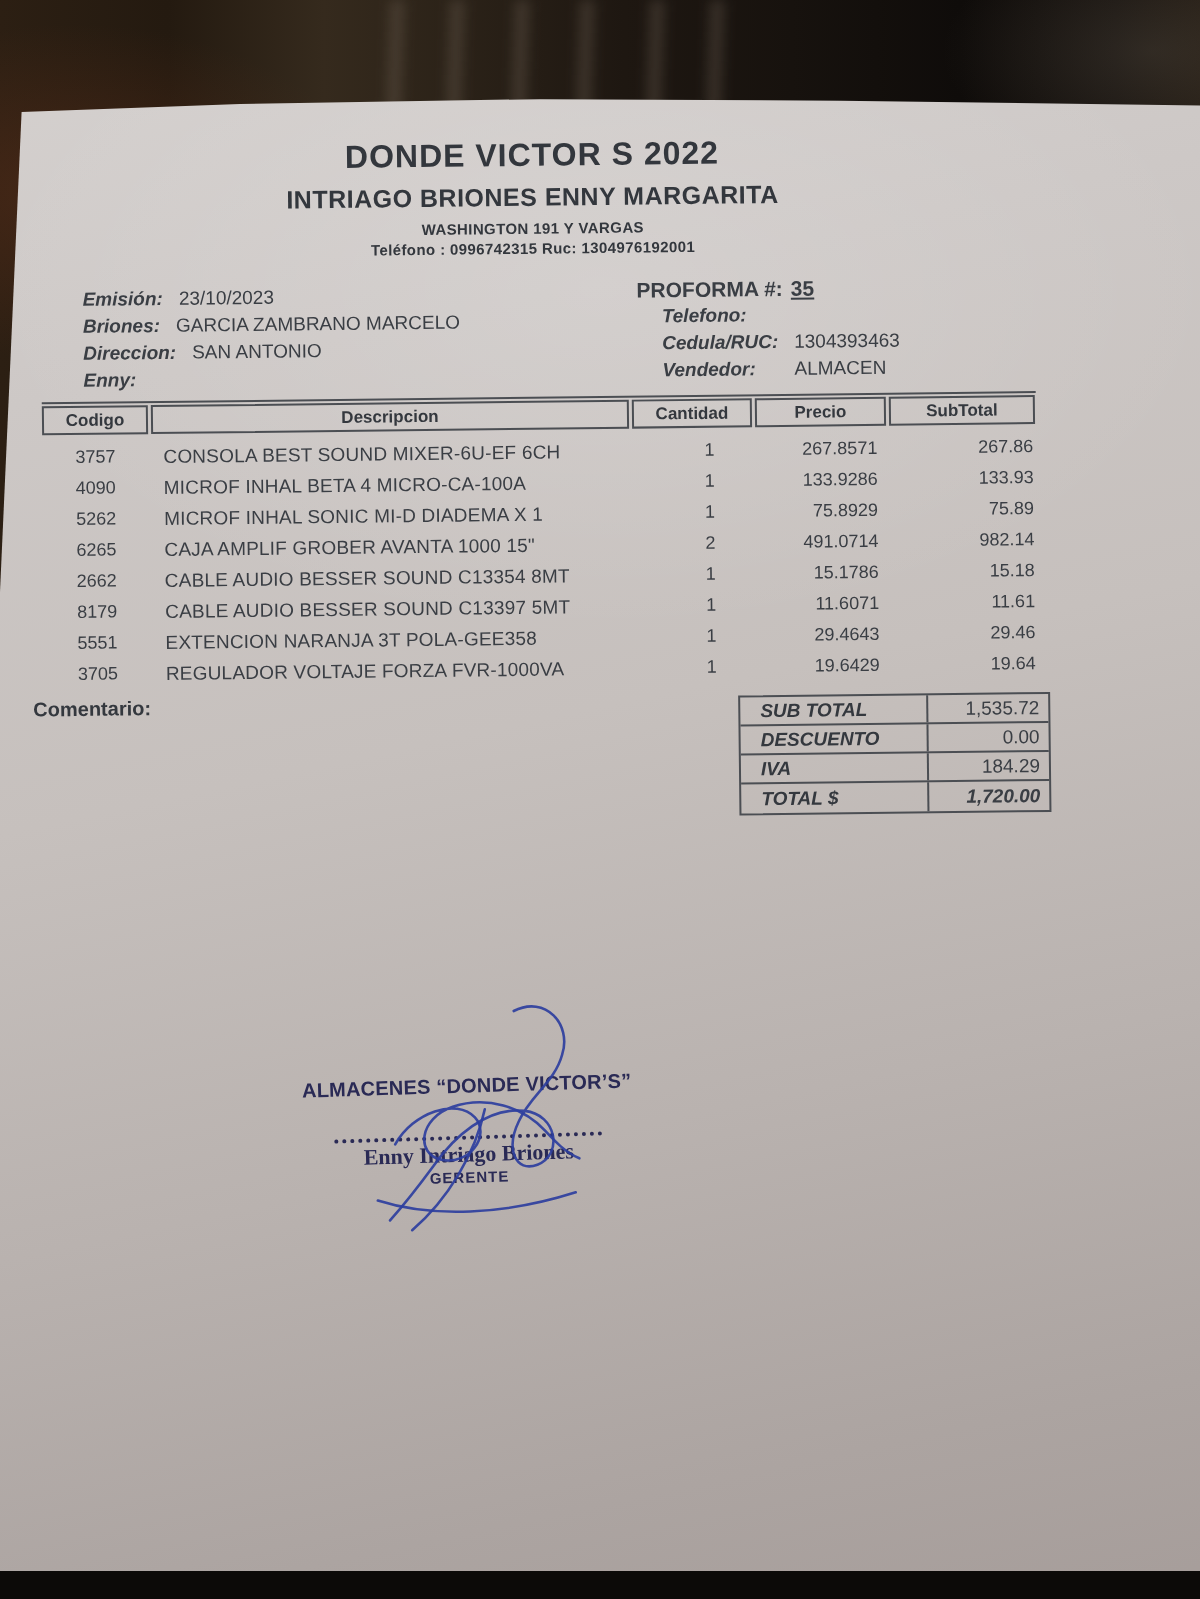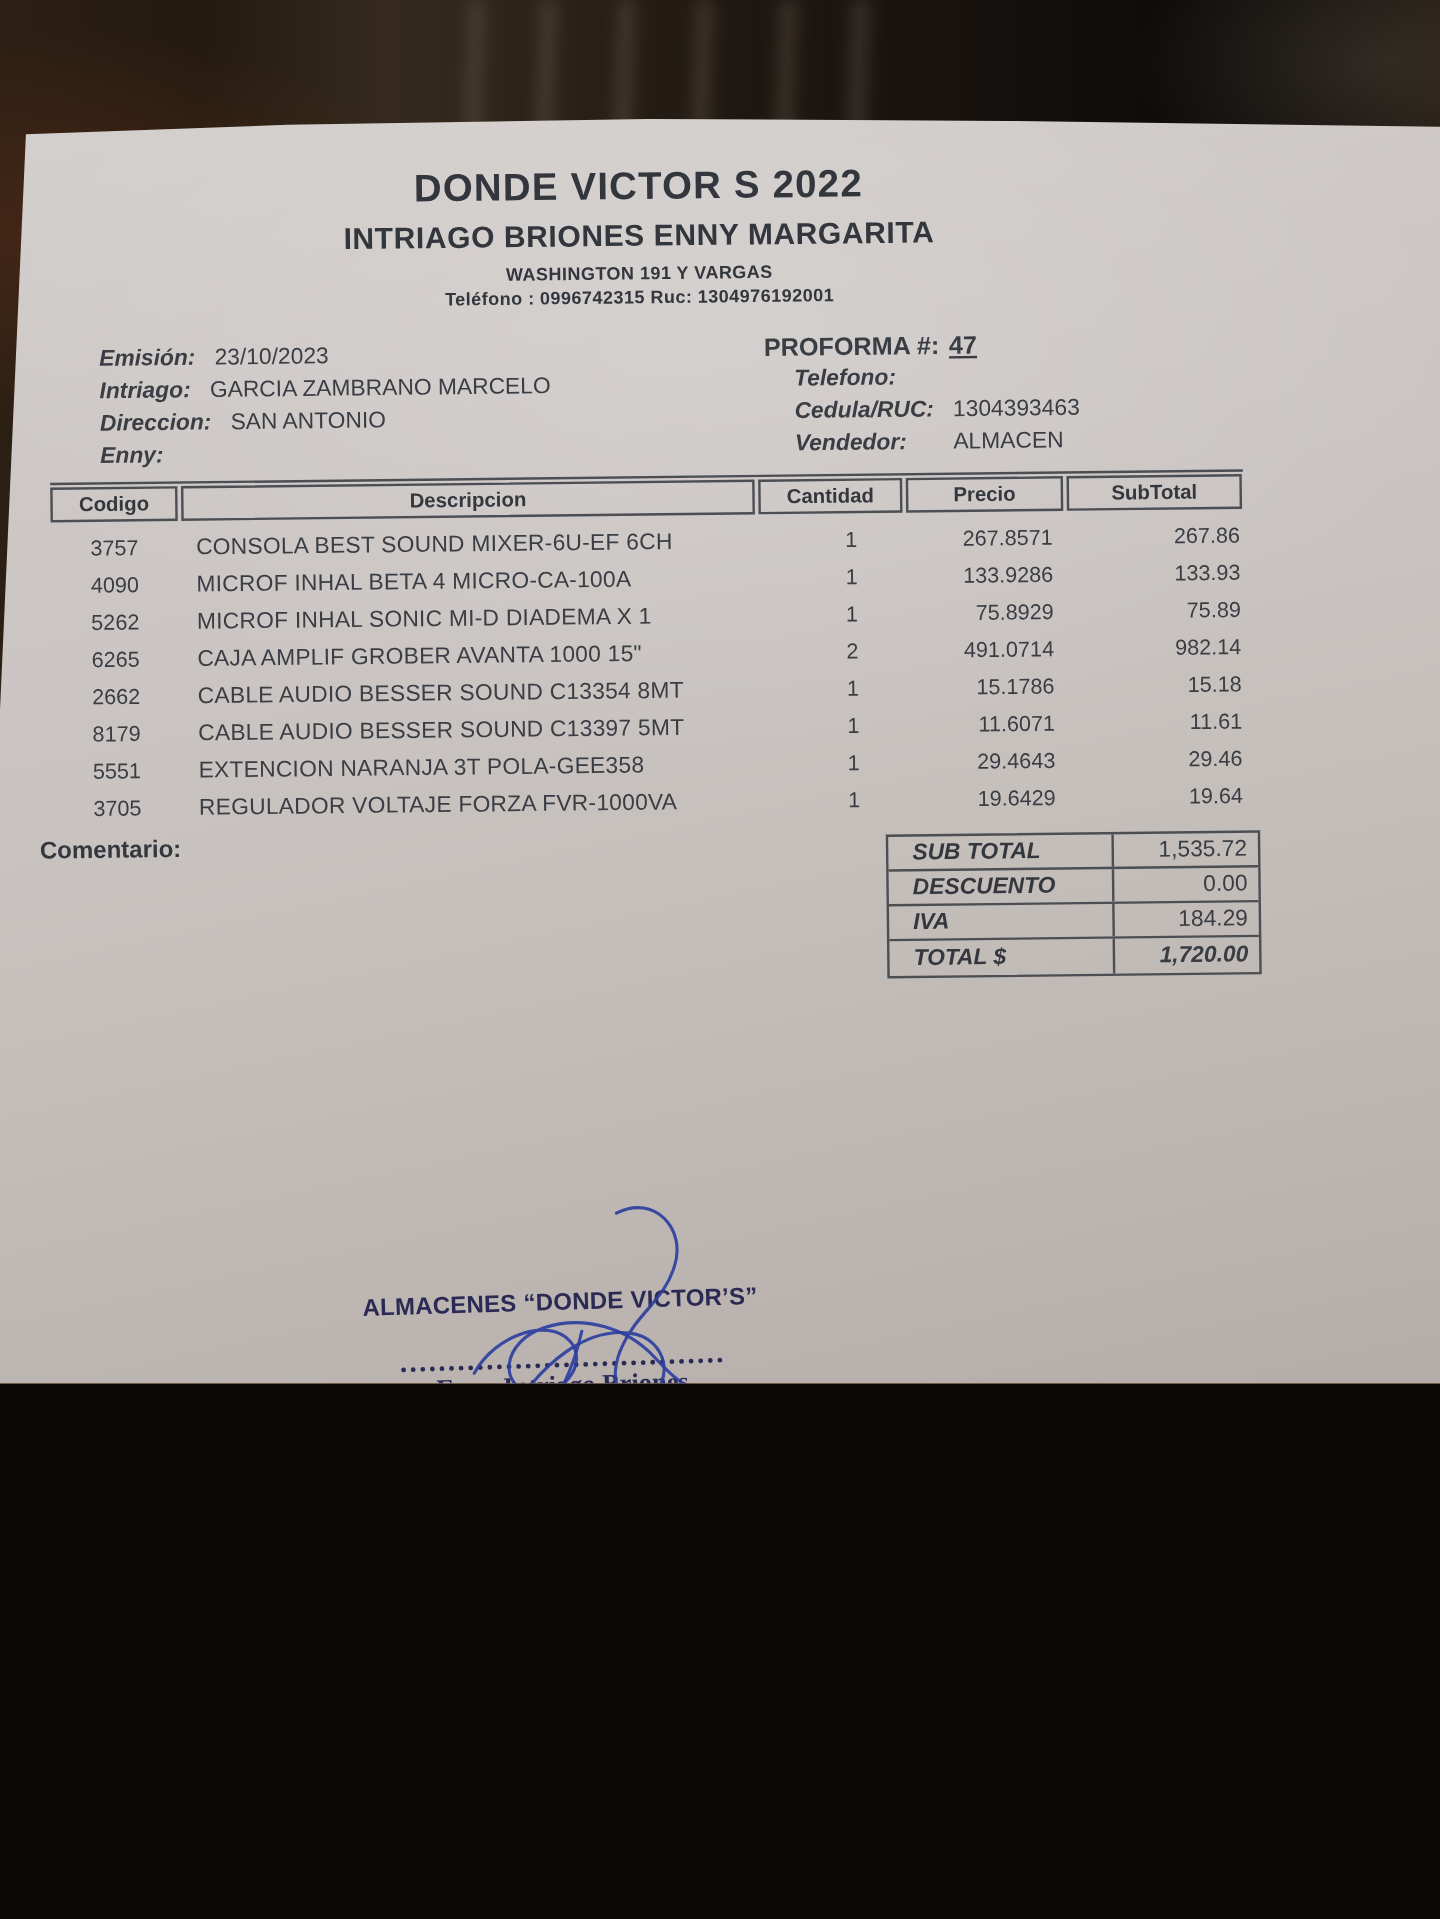--- a/index.html
+++ b/index.html
@@ -1,20 +1,20 @@
 <!DOCTYPE html>
 <html><head>
 <meta charset="utf-8">
 <style>
   * { margin:0; padding:0; box-sizing:border-box; }
   body { background:#0c0a08; font-family:"Liberation Sans", sans-serif; }
 
   .canvas {
-    position:relative; width:1200px; height:1153px; overflow:hidden;
-    background:#fdba74;
+    position:relative; width:1200px; height:1571px; overflow:hidden;
+    background:#f0abfc;
   }
 
   
   .bg {
     position:absolute; left:0; top:0; width:1200px; height:640px;
     background:
       radial-gradient(ellipse 420px 240px at 6% 30%, rgba(96,48,26,.50), transparent 70%),
       radial-gradient(ellipse 300px 160px at 96% 8%, rgba(120,112,100,.22), transparent 70%),
       linear-gradient(90deg,#2c1f13 0%,#241a10 14%,#352a1d 27%,#2b2218 38%,#1e1711 52%,#17120e 66%,#0f0c0a 80%,#191410 93%,#231b13 100%);
   }
@@ -120,33 +120,33 @@
       <div class="doc-owner">INTRIAGO BRIONES ENNY MARGARITA</div>
       <div class="doc-address">WASHINGTON 191 Y VARGAS</div>
       <div class="doc-contact">Teléfono  :  0996742315 Ruc: 1304976192001</div>
     </div>
 
     <div class="info-left">
       <div class="info-row">
         <span class="info-label">Emisión:</span><span>23/10/2023</span>
       </div>
       <div class="info-row">
-        <span class="info-label">Intriago:</span><span>GARCIA ZAMBRANO MARCELO</span>
+        <span class="info-label">Briones:</span><span>GARCIA ZAMBRANO MARCELO</span>
       </div>
       <div class="info-row">
         <span class="info-label">Direccion:</span><span>SAN ANTONIO</span>
       </div>
       <div class="info-row">
         <span class="info-label">Enny:</span><span></span>
       </div>
     </div>
 
     <div class="info-right">
       <div class="proforma-line">
-        <span>PROFORMA #:</span><span class="proforma-num">47</span>
+        <span>PROFORMA #:</span><span class="proforma-num">35</span>
       </div>
       <div class="info-row sub">
         <span class="info-label">Telefono:</span><span></span>
       </div>
       <div class="info-row sub">
         <span class="info-label">Cedula/RUC:</span><span>1304393463</span>
       </div>
       <div class="info-row sub">
         <span class="info-label">Vendedor:</span><span>ALMACEN</span>
       </div>

